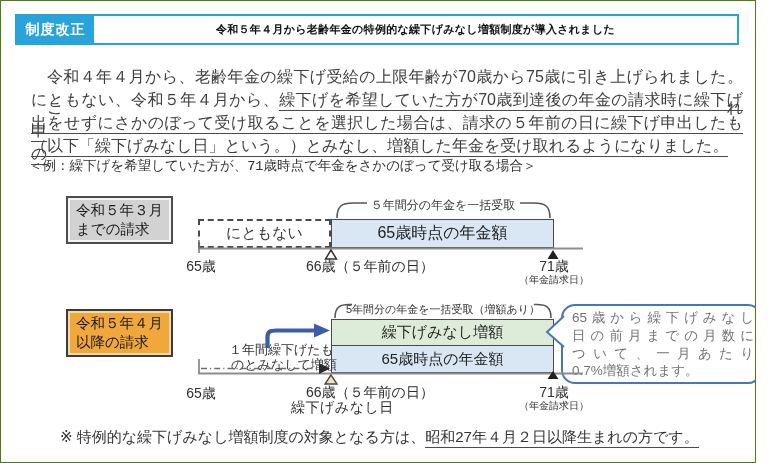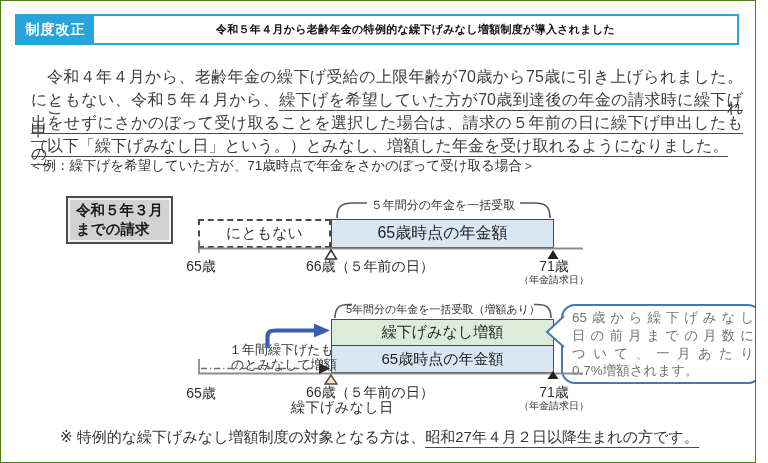--- a/index.html
+++ b/index.html
@@ -17,26 +17,26 @@
             font-weight:bold; font-size:11px; color:#0f0f0f; letter-spacing:0.3px; }
 
   
   .intro { position:absolute; left:30px; top:60px; width:712px;
            font-size:16px; line-height:31px; color:#3d3d3d; }
   .intro .line { height:23px; white-space:nowrap; }
   .intro .just { text-align:justify; text-align-last:justify; white-space:normal; }
   .indent { padding-left:16px; }
   .u { border-bottom:1px solid #4a4a4a; padding-bottom:1.5px; }
 
-  .caption { position:absolute; left:28px; top:156px; font-size:13.5px; color:#333; }
+  .caption { position:absolute; left:28px; top:156px; font-size:13.5px; color:#333;font-family:Liberation Mono, monospace; }
 
   
   .period-box { position:absolute; left:65px; width:107px; height:48px;
                 display:flex; align-items:center; justify-content:center;
-                font-weight:bold; font-size:14.5px; line-height:19px; color:#1a1a1a; }
+                font-weight:normal; font-size:14.5px; line-height:19px; color:#1a1a1a; }
   .period-gray   { top:195px; background:#d2d2d2; border:2px solid #4c4c4c;
                    box-shadow:inset 0 0 0 2px #f3f3f3; }
   .period-orange { top:308px; background:#f0a83c; border:2px solid #3c3c3c;
                    box-shadow:inset 0 0 0 2px rgba(255,255,255,0.55); }
 
   
   .bar { position:absolute; left:330px; width:223px; display:flex;
          align-items:center; justify-content:center; color:#222; }
   .bar-blue1  { top:218px; height:29px; background:#d9e7f4; border:1.5px solid #4a4a4a; font-size:16px; }
   .bar-green  { top:318px; height:26px; background:#dcecd8; border:1.5px solid #4a4a4a; border-bottom:none; font-size:15px; }
@@ -93,20 +93,26 @@
 
   <div class="bracket-note bn1">５年間分の年金を一括受取</div>
   <div class="lapsed">にともない</div>
   <div class="bar bar-blue1">65歳時点の年金額</div>
 
   <div class="axis-label ctr" style="left:180px; top:257px; width:40px;">65歳</div>
   <div class="axis-label" style="left:305px; top:257px; width:140px;">66歳（５年前の日）</div>
   <div class="axis-label ctr" style="left:527px; top:257px; width:52px;">71歳</div>
   <div class="axis-sub ctr" style="left:504px; top:272px; width:98px;">（年金請求日）</div>
 
+  <div class="period-box period-orange">
+    <div>
+      <div>令和５年４月</div>
+      <div>以降の請求</div>
+    </div>
+  </div>
 
   <div class="bracket-note bn2">5年間分の年金を一括受取（増額あり）</div>
   <div class="bar bar-green">繰下げみなし増額</div>
   <div class="bar bar-blue2">65歳時点の年金額</div>
 
   <div class="deferral-note" style="left:228px; top:340px;">１年間繰下げたも</div>
   <div class="deferral-note" style="left:230px; top:355px;">のとみなして増額</div>
 
   <div class="axis-label ctr" style="left:180px; top:384px; width:40px;">65歳</div>
   <div class="axis-label" style="left:305px; top:383px; width:140px;">66歳（５年前の日）</div>

